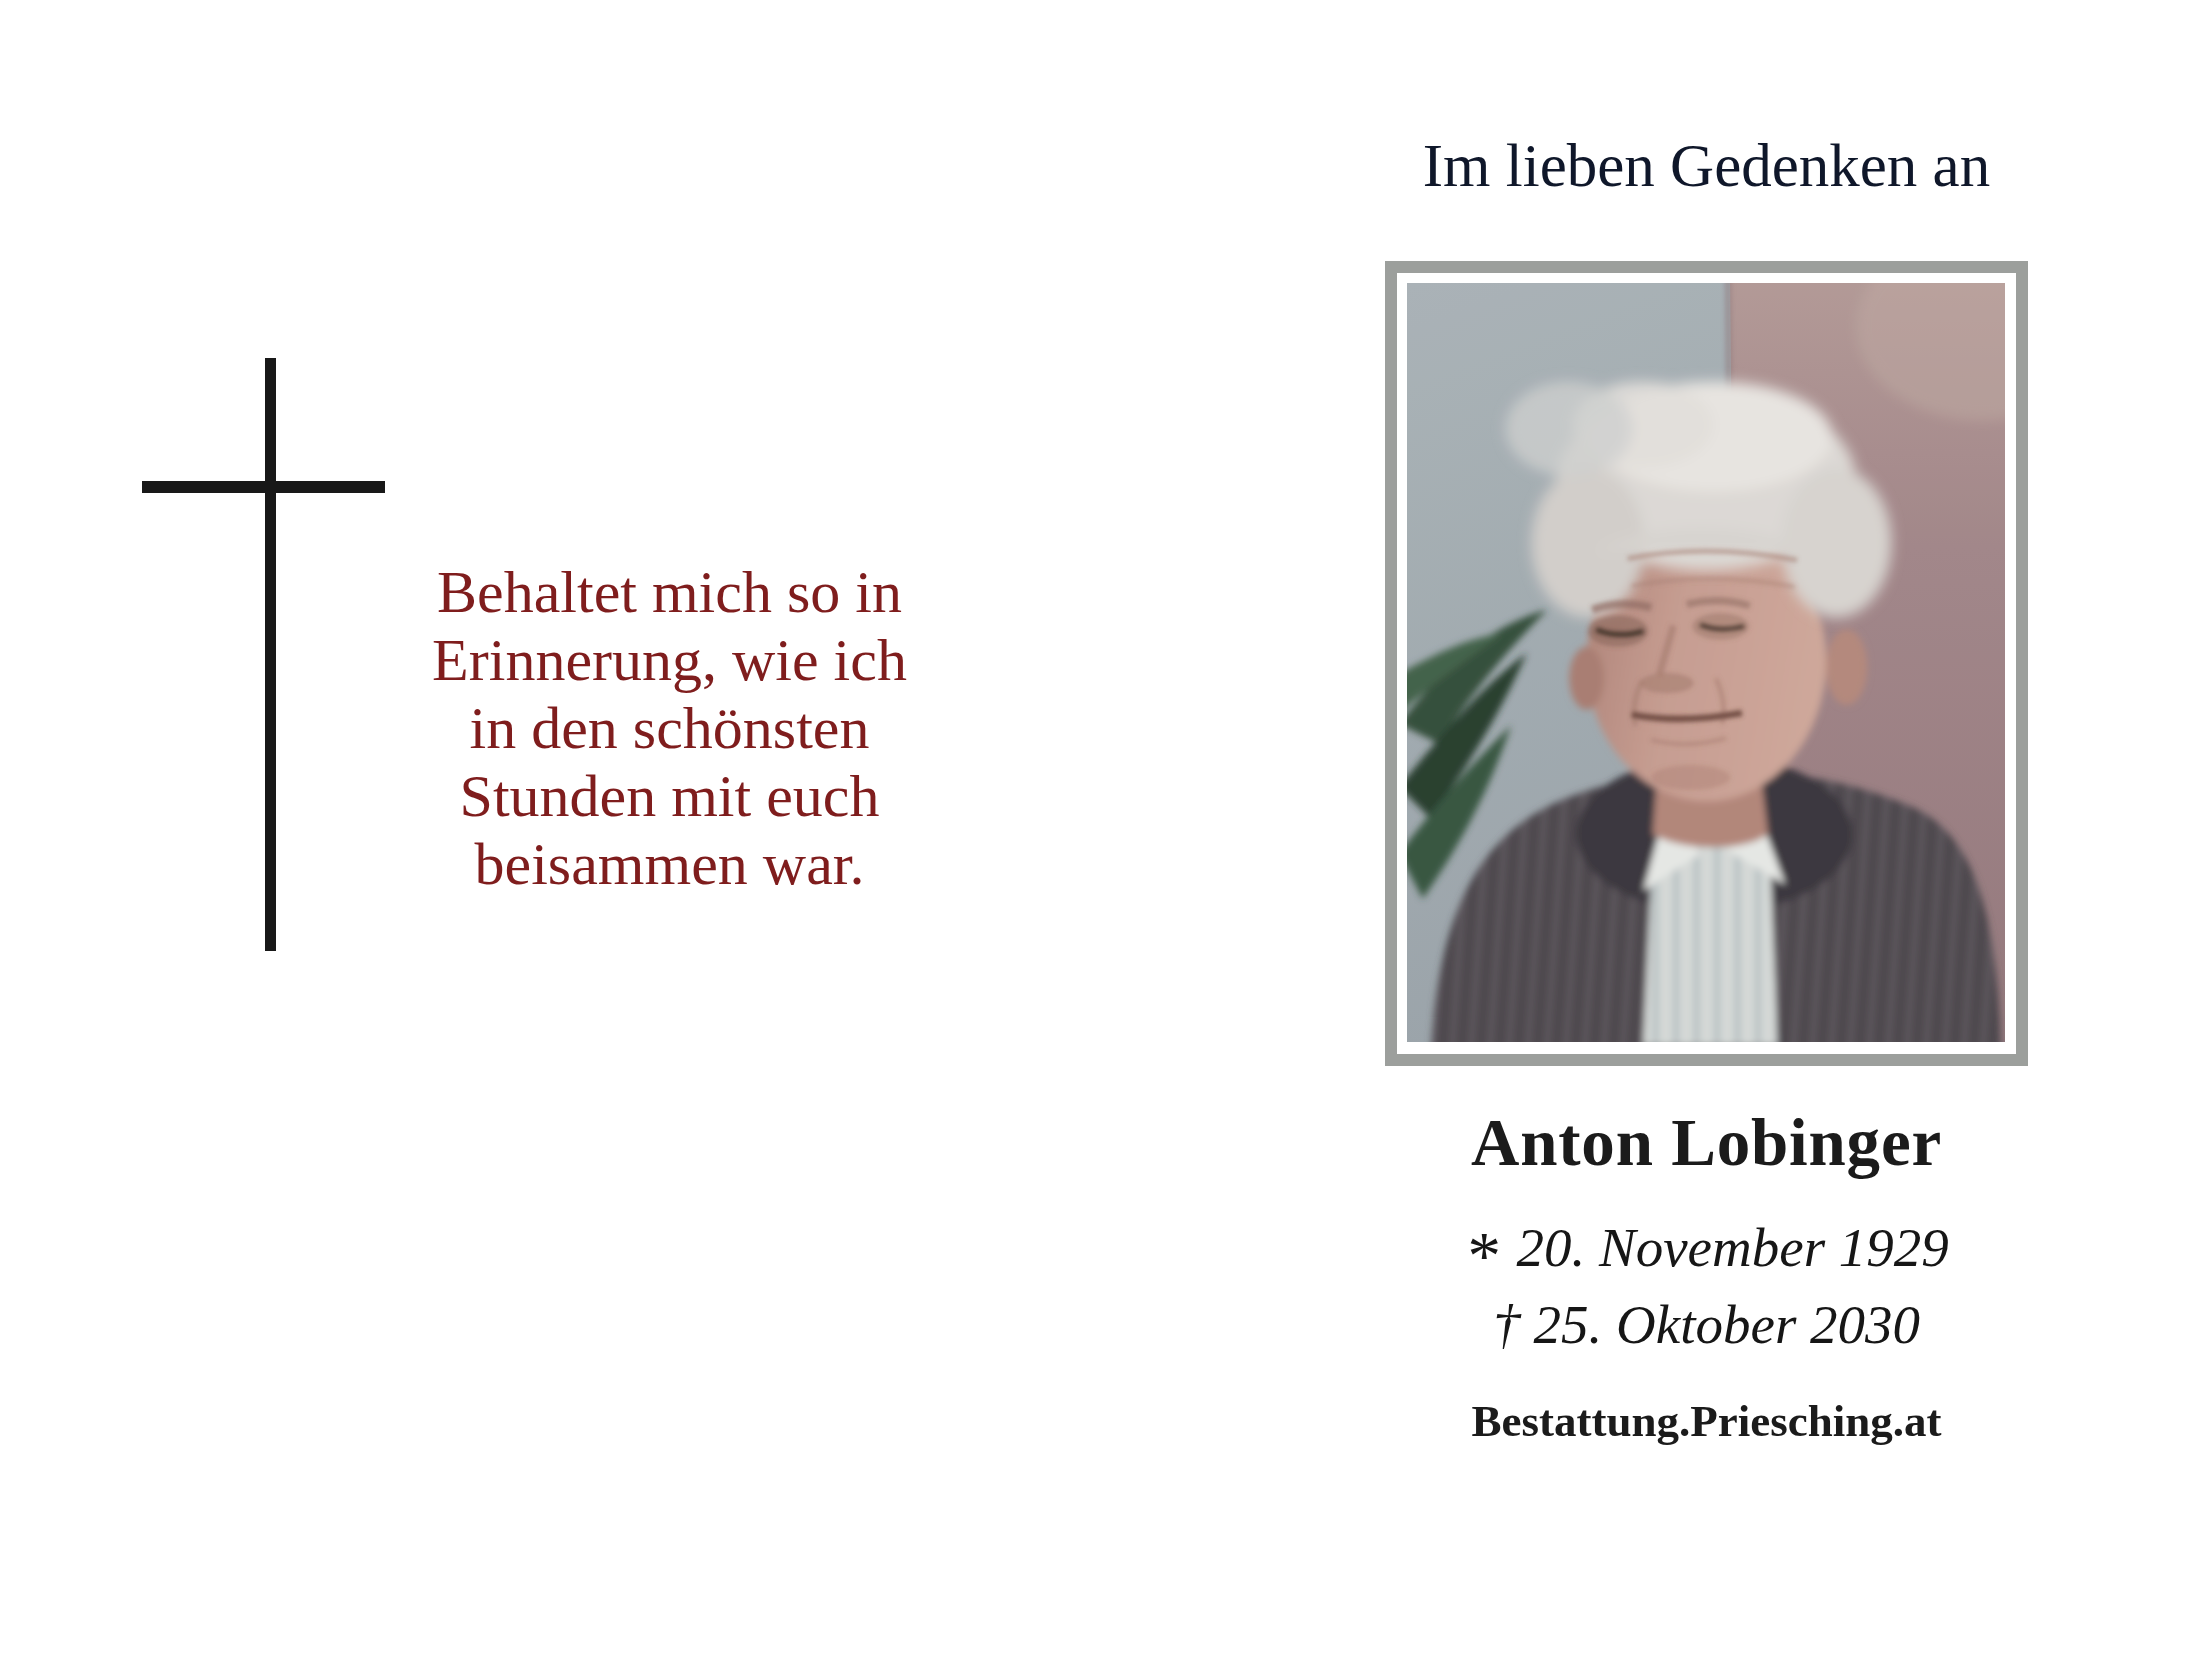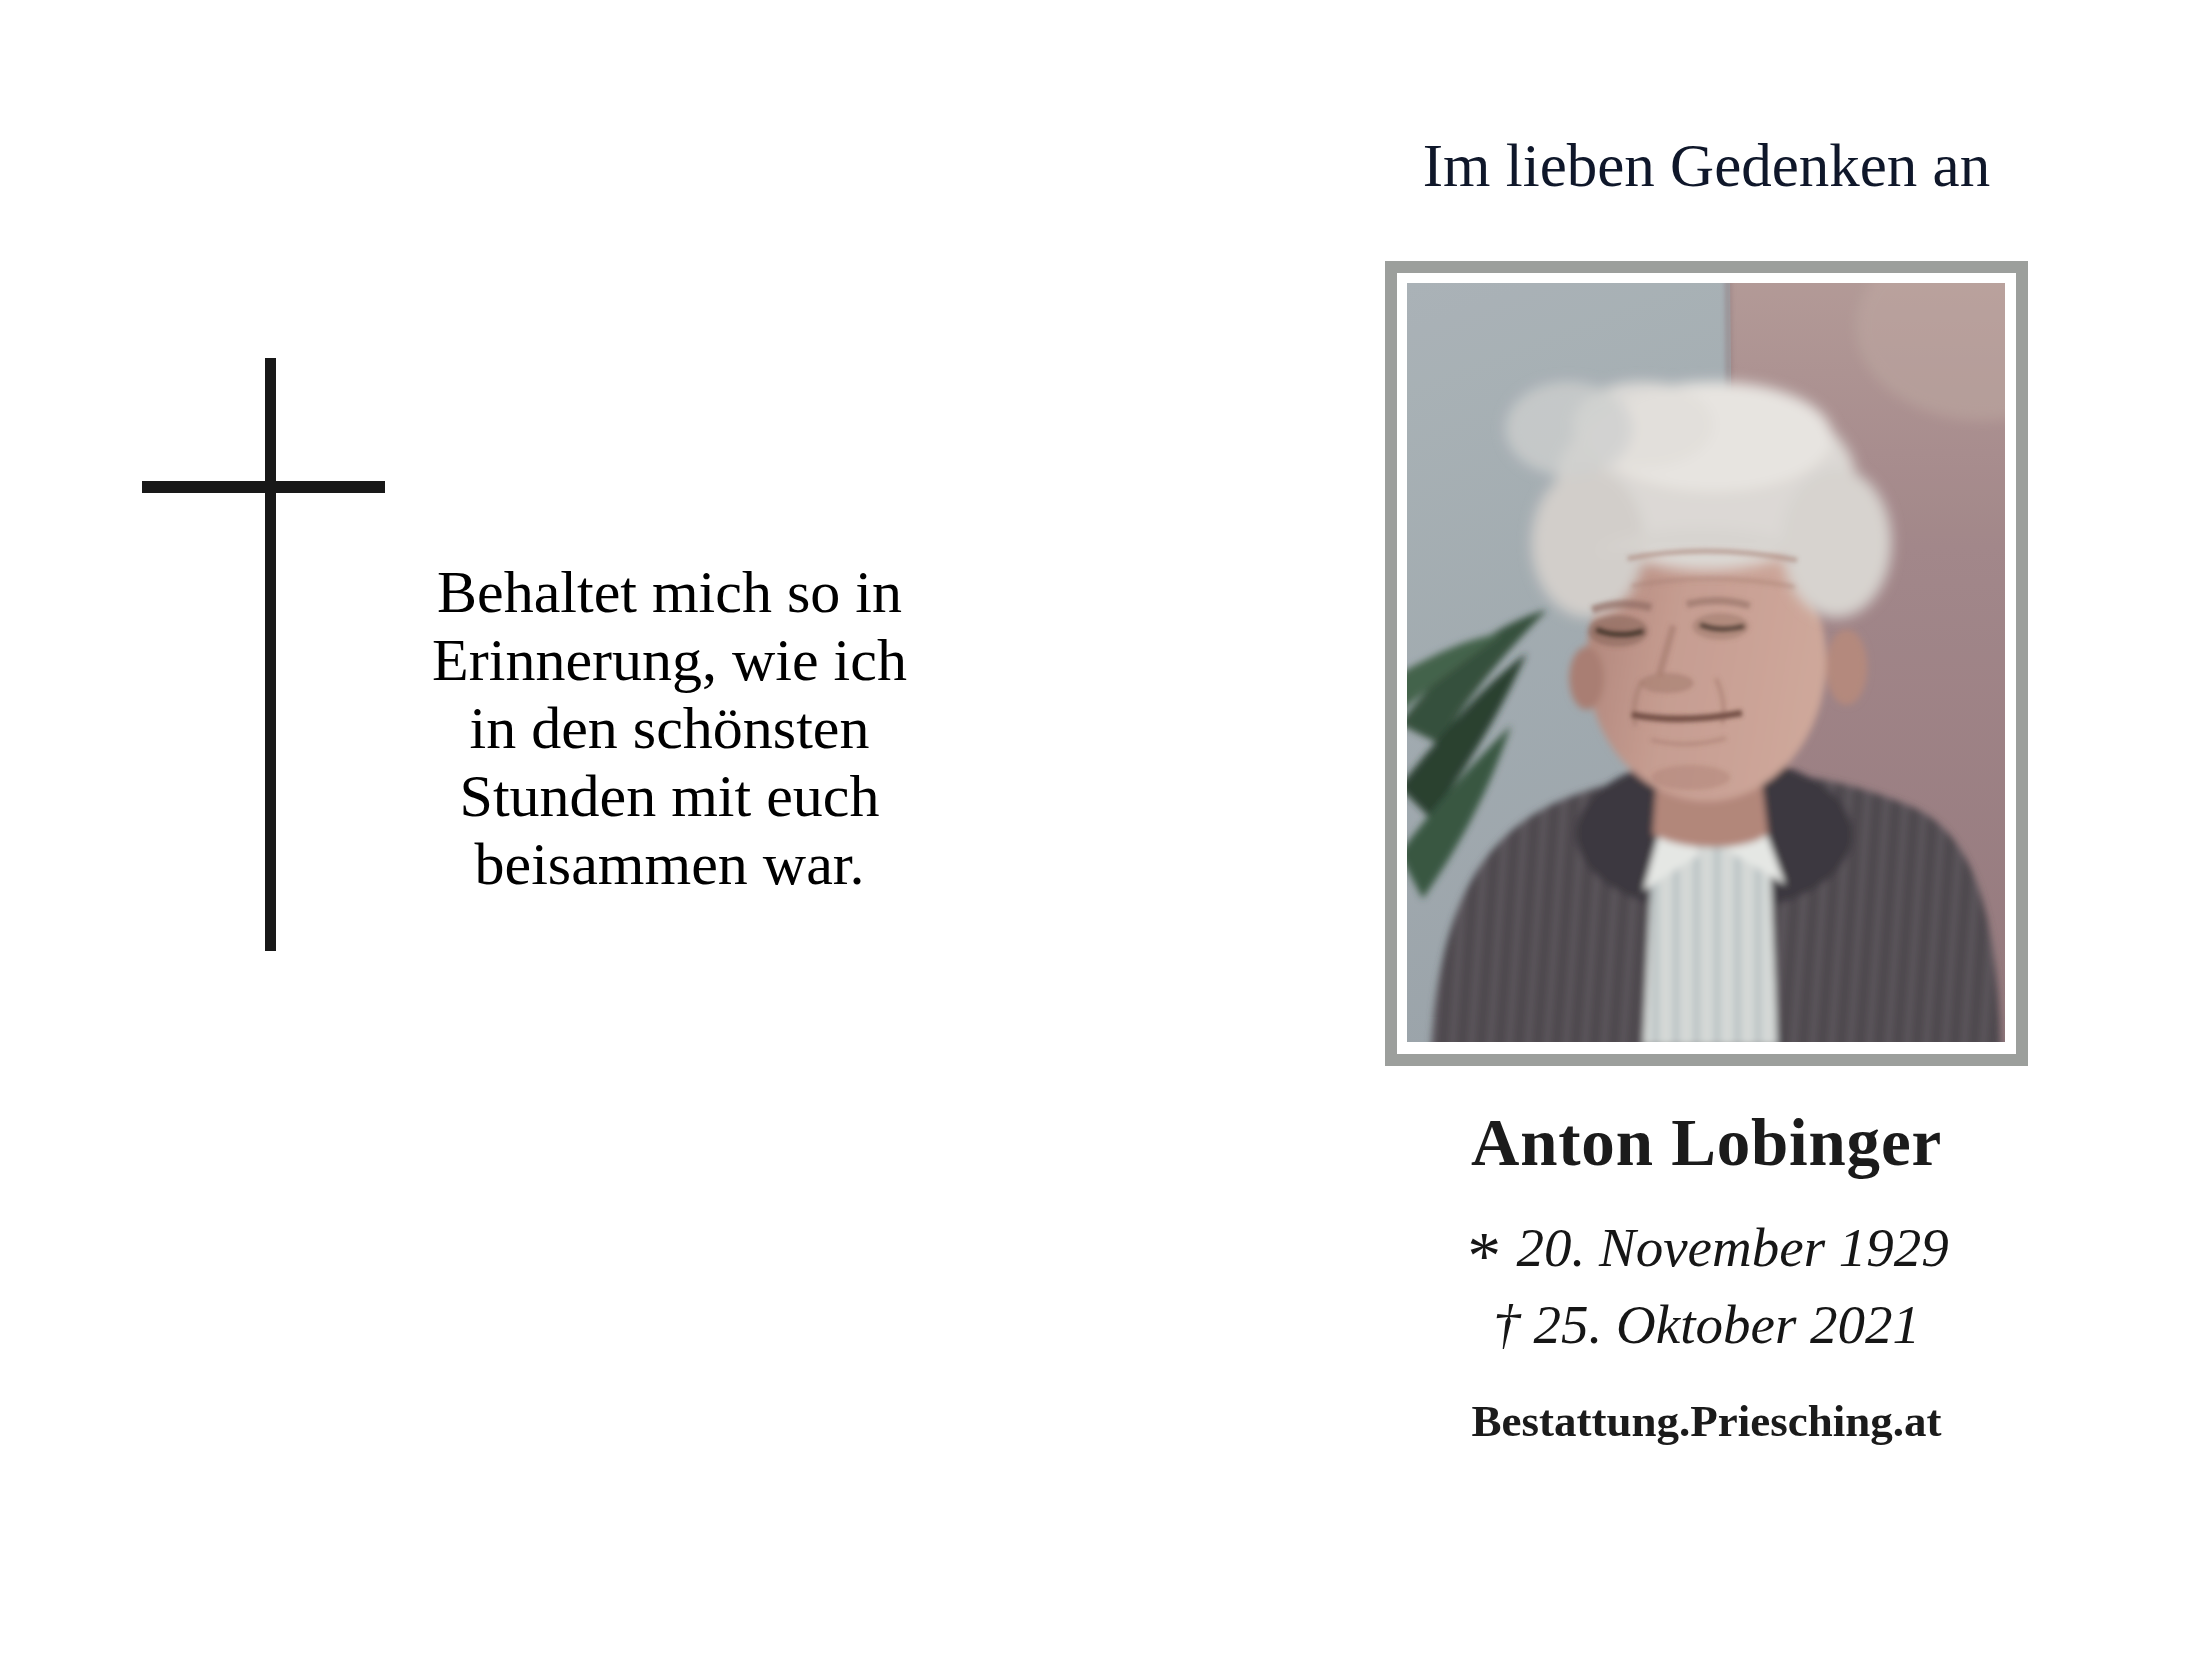--- a/index.html
+++ b/index.html
@@ -33,21 +33,21 @@
   }
   
   .verse {
     position: absolute;
     left: 315px; top: 558px;
     width: 709px;
     font-size: 60px;
     line-height: 68px;
     text-align: center;
     white-space: pre-line;
-    color: #000000;
+    color: #7f1d1d;
   }
   
   .header {
     position: absolute;
     left: 1352px; top: 132px;
     width: 709px;
     font-size: 61px;
     line-height: 1.1;
     text-align: center;
     color: #0f172a;
@@ -222,19 +222,19 @@
     </svg>
   </div>
 
   <div class="name">Anton Lobinger</div>
 
   <div class="date-line date-birth">
     <span class="star">*</span><span>20. November 1929</span>
   </div>
 
   <div class="date-line date-death">
-    <span class="dagger">†</span><span>25. Oktober 2021</span>
+    <span class="dagger">†</span><span>25. Oktober 2030</span>
   </div>
 
   <div class="footer">Bestattung.Priesching.at</div>
 
 </div>
 
 
 </body></html>

